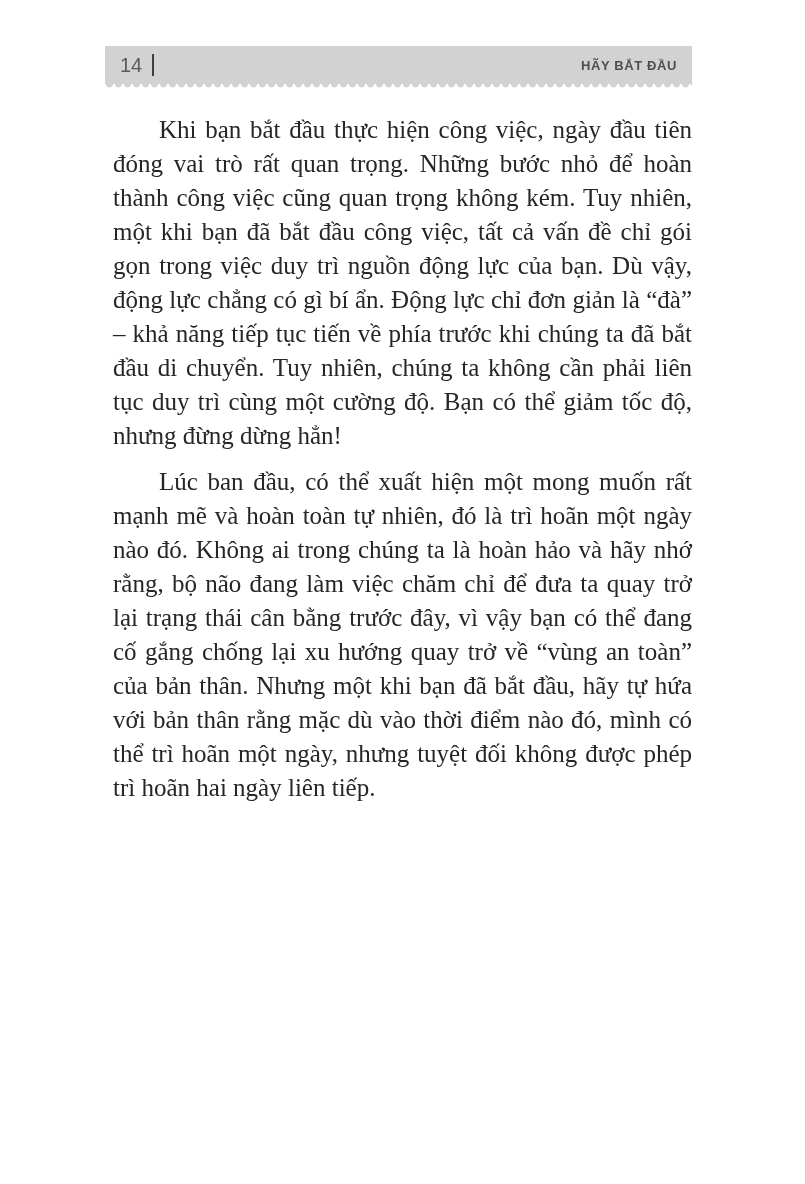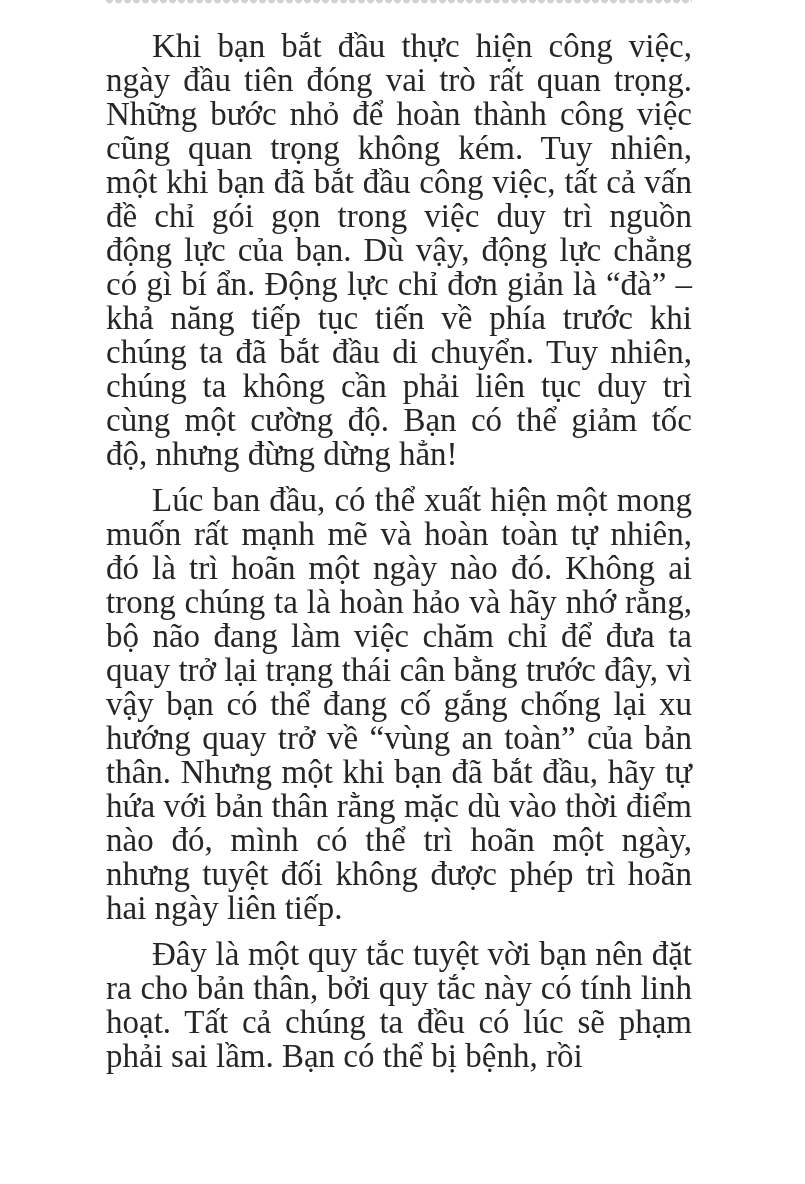--- a/index.html
+++ b/index.html
@@ -71,39 +71,43 @@
     white-space: nowrap;
     transform: scaleX(0.86);
     transform-origin: 0 50%;
   }
   
   .body-text {
     margin-top: 24px;
   }
   .body-text p {
     font-family: "Liberation Serif", "DejaVu Serif", serif;
-    font-size: 33px;
+    font-size: 25px;
     line-height: 34px;
     color: #262626;
     text-align: justify;
     text-indent: 46px;
-    margin: 0 0 12px 1px;
+    margin: 0 0 12px 8px;
   }
 </style>
 </head>
 <body>
 
 <div class="sheet">
   <div class="content-col">
 
     <header>
+      <div class="header-bar">
+        <span class="page-num">14</span>
+        <span class="header-divider"></span>
+        <span class="running-title">HÃY BẮT ĐẦU</span>
+      </div>
       <div class="scallop-edge"></div>
     </header>
 
 
     <div class="body-text">
       <p>Khi bạn bắt đầu thực hiện công việc, ngày đầu tiên đóng vai trò rất quan trọng. Những bước nhỏ để hoàn thành công việc cũng quan trọng không kém. Tuy nhiên, một khi bạn đã bắt đầu công việc, tất cả vấn đề chỉ gói gọn trong việc duy trì nguồn động lực của bạn. Dù vậy, động lực chẳng có gì bí ẩn. Động lực chỉ đơn giản là “đà” – khả năng tiếp tục tiến về phía trước khi chúng ta đã bắt đầu di chuyển. Tuy nhiên, chúng ta không cần phải liên tục duy trì cùng một cường độ. Bạn có thể giảm tốc độ, nhưng đừng dừng hẳn!</p>
       <p>Lúc ban đầu, có thể xuất hiện một mong muốn rất mạnh mẽ và hoàn toàn tự nhiên, đó là trì hoãn một ngày nào đó. Không ai trong chúng ta là hoàn hảo và hãy nhớ rằng, bộ não đang làm việc chăm chỉ để đưa ta quay trở lại trạng thái cân bằng trước đây, vì vậy bạn có thể đang cố gắng chống lại xu hướng quay trở về “vùng an toàn” của bản thân. Nhưng một khi bạn đã bắt đầu, hãy tự hứa với bản thân rằng mặc dù vào thời điểm nào đó, mình có thể trì hoãn một ngày, nhưng tuyệt đối không được phép trì hoãn hai ngày liên tiếp.</p>
-      <p>Đây là một quy tắc tuyệt vời bạn nên đặt ra cho bản thân, bởi quy tắc này có tính linh hoạt. Tất cả chúng ta đều có lúc sẽ phạm phải sai lầm. Bạn có thể bị bệnh, rồi</p>
     </div>
 
   </div>
 </div>
 
 </body></html>

